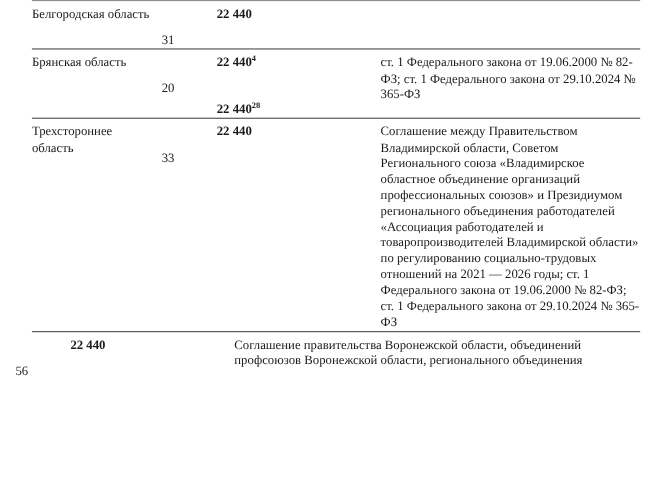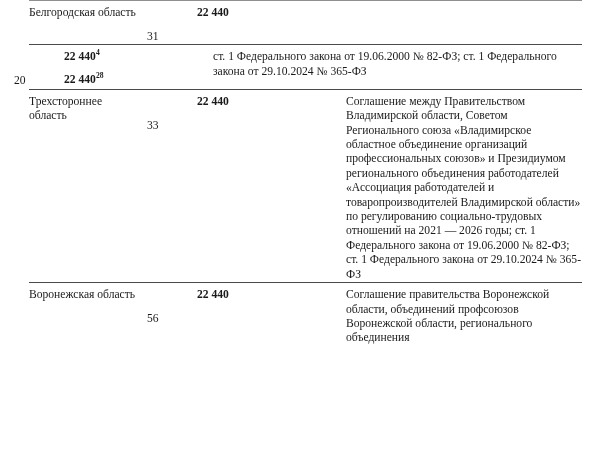--- a/index.html
+++ b/index.html
@@ -60,21 +60,21 @@
   .c-value {
     width: 149px;
     flex: 0 0 149px;
     font-weight: bold;
   }
   .c-basis {
     flex: 1 1 auto;
     margin-right: 22px;
   }
   .val-line + .val-line {
-    margin-top: 8px;
+    margin-top: 28px;
   }
   sup {
     font-size: 7.6px;
     line-height: 0;
     vertical-align: super;
     font-weight: bold;
   }
 </style>
 </head>
 <body>
@@ -84,39 +84,39 @@
       <div class="rule top-rule"></div>
       <div class="row">
         <div class="cell c-region">Белгородская область</div>
         <div class="cell c-num">31</div>
         <div class="cell c-value">
           <div class="val-line"><span>22 440</span></div>
         </div>
       </div>
       <div class="rule"></div>
       <div class="row">
+        <div class="cell c-region">Брянская область</div>
         <div class="cell c-num">20</div>
         <div class="cell c-value">
           <div class="val-line"><span>22 440</span><sup>4</sup></div>
           <div class="val-line"><span>22 440</span><sup>28</sup></div>
         </div>
         <div class="cell c-basis">ст. 1 Федерального закона от 19.06.2000 № 82-ФЗ; ст. 1 Федерального закона от 29.10.2024 № 365-ФЗ</div>
       </div>
       <div class="rule"></div>
       <div class="row">
         <div class="cell c-region">Трехстороннее область</div>
         <div class="cell c-num">33</div>
         <div class="cell c-value">
           <div class="val-line"><span>22 440</span></div>
         </div>
         <div class="cell c-basis">Соглашение между Правительством Владимирской области, Советом Регионального союза «Владимирское областное объединение организаций профессиональных союзов» и Президиумом регионального объединения работодателей «Ассоциация работодателей и товаропроизводителей Владимирской области» по регулированию социально-трудовых отношений на 2021 — 2026 годы; ст. 1 Федерального закона от 19.06.2000 № 82-ФЗ; ст. 1 Федерального закона от 29.10.2024 № 365-ФЗ</div>
       </div>
       <div class="rule"></div>
       <div class="row">
-        <div class="cell c-region">Воронежская область</div>
         <div class="cell c-num">56</div>
         <div class="cell c-value">
           <div class="val-line"><span>22 440</span></div>
         </div>
         <div class="cell c-basis">Соглашение правительства Воронежской области, объединений профсоюзов Воронежской области, регионального объединения</div>
       </div>
     </div>
 </div>
 
 </body></html>

